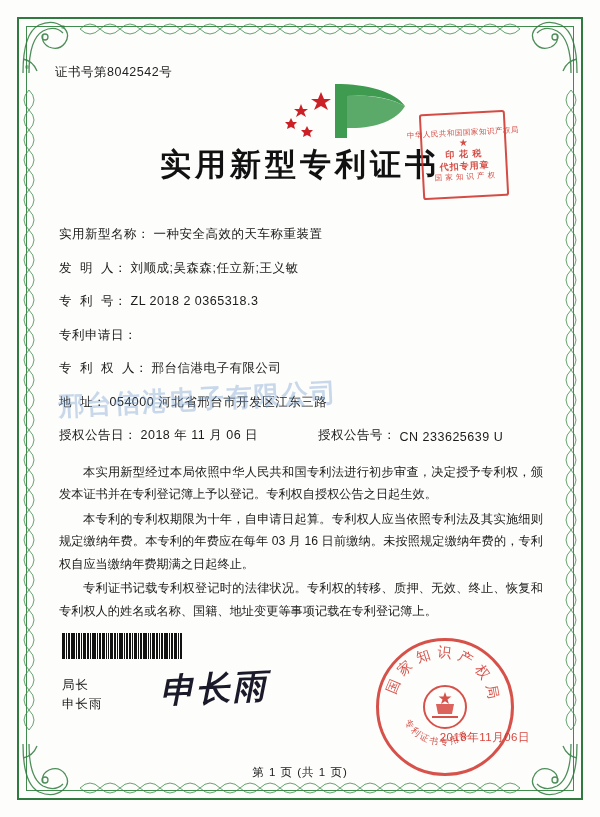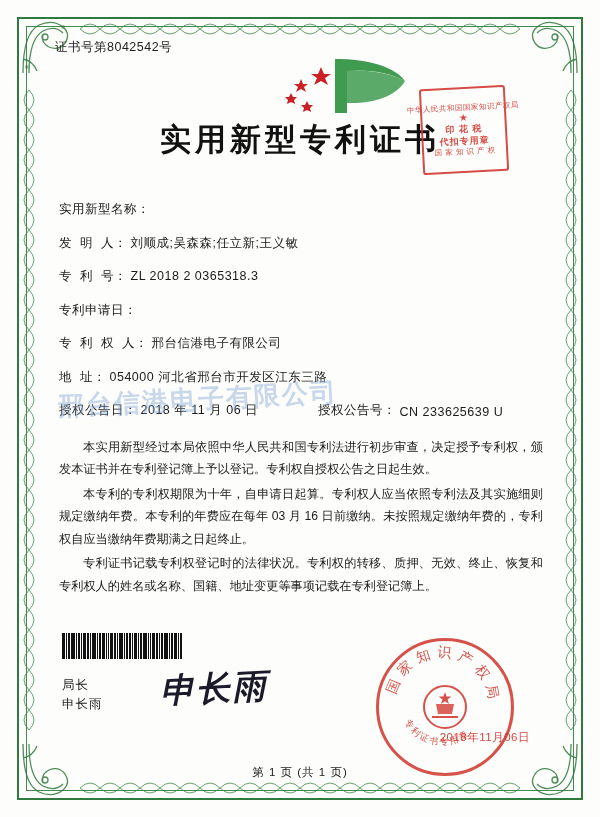--- a/index.html
+++ b/index.html
@@ -59,21 +59,21 @@
     position: absolute;
     top: 90px; height: 640px; width: 20px;
     opacity: .8;
   }
   .edge-left { left: 19px; }
   .edge-right { right: 19px; transform: scaleX(-1); }
 
   
   .content {
     position: absolute;
-    left: 45px; top: 39px;
+    left: 45px; top: 64px;
     width: 510px;
   }
   .cert-number {
     font-size: 12.5px;
     letter-spacing: .5px;
     color: #222;
     margin-left: 10px;
   }
 
   
@@ -360,20 +360,21 @@
       <div class="arc">国 家 知 识 产 权</div>
     </div>
 
     <div class="main-title">实用新型专利证书</div>
 
     <div class="fields">
 
       <div class="field-row">
         <span class="field-label">实用新型名称</span>
         <span class="field-colon">：</span>
+        <span class="field-value">一种安全高效的天车称重装置</span>
       </div>
 
       <div class="field-row">
         <span class="field-label">发 明 人</span>
         <span class="field-colon">：</span>
         <span class="field-value">刘顺成;吴森森;任立新;王义敏</span>
       </div>
 
       <div class="field-row">
         <span class="field-label">专 利 号</span>

